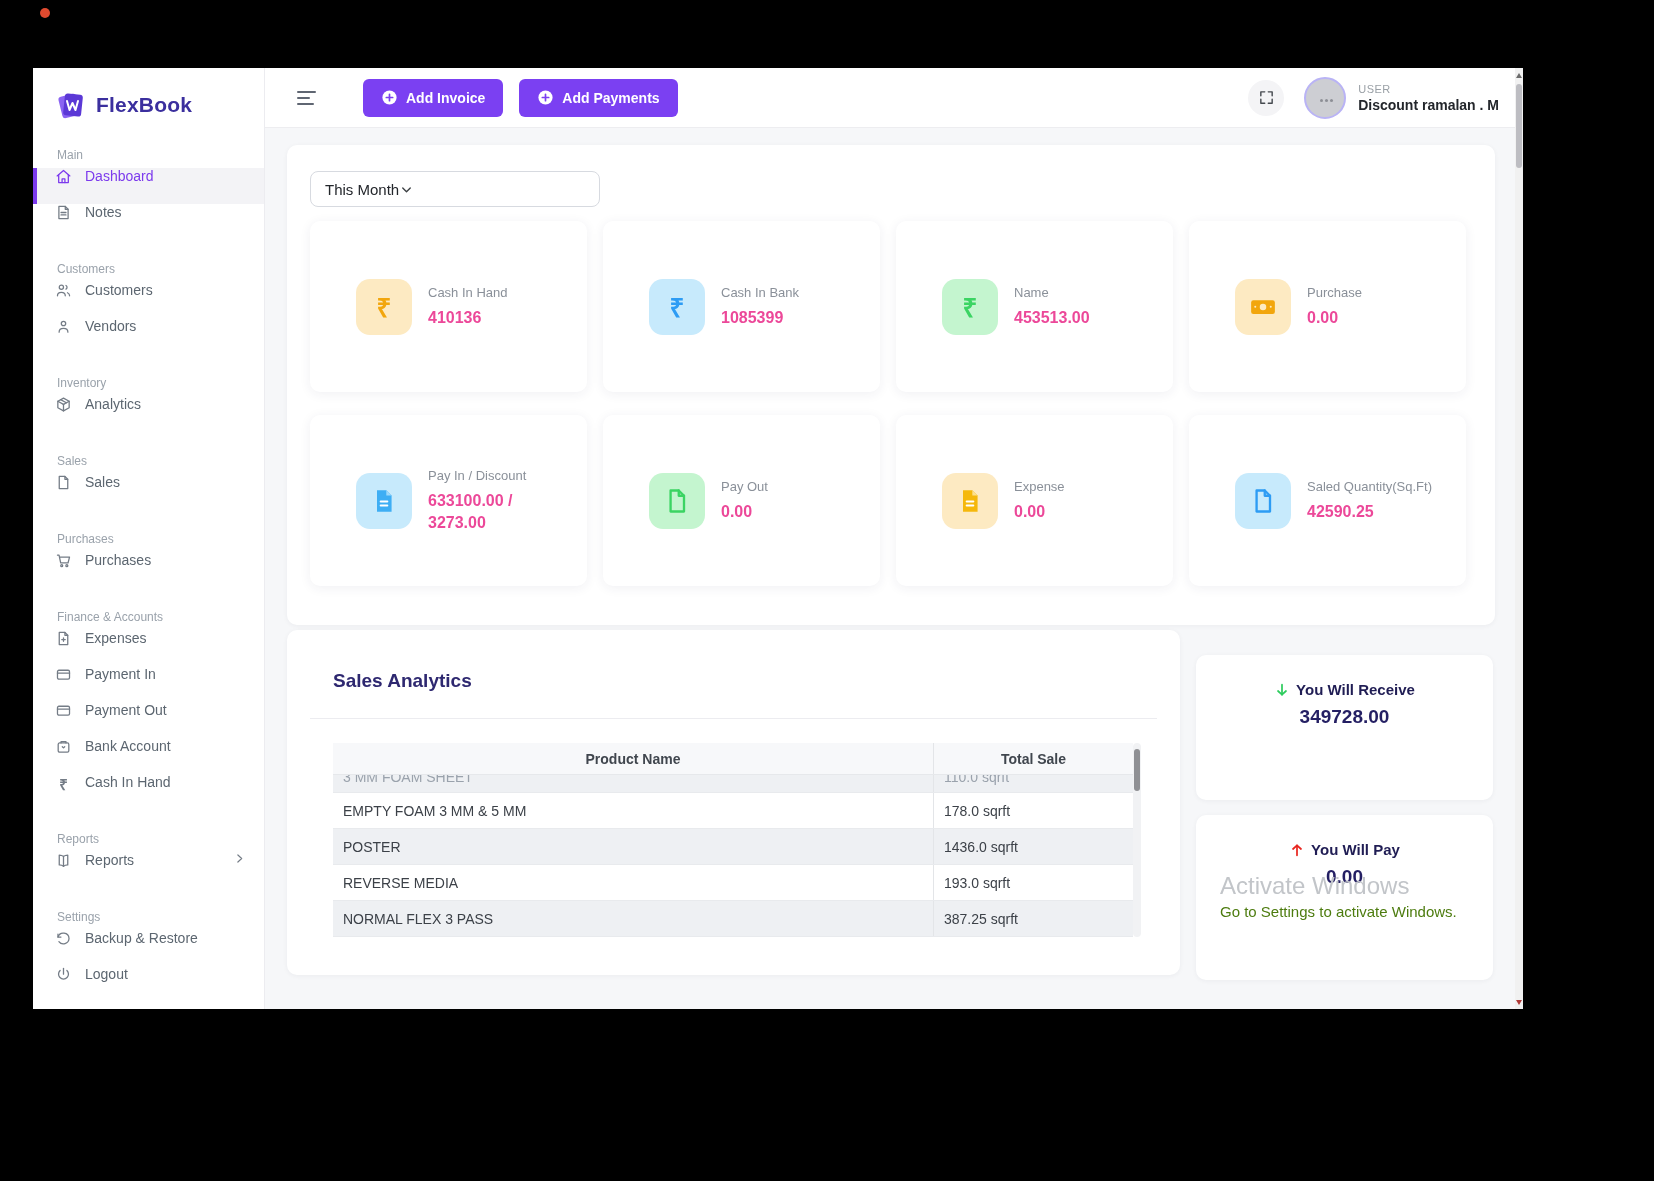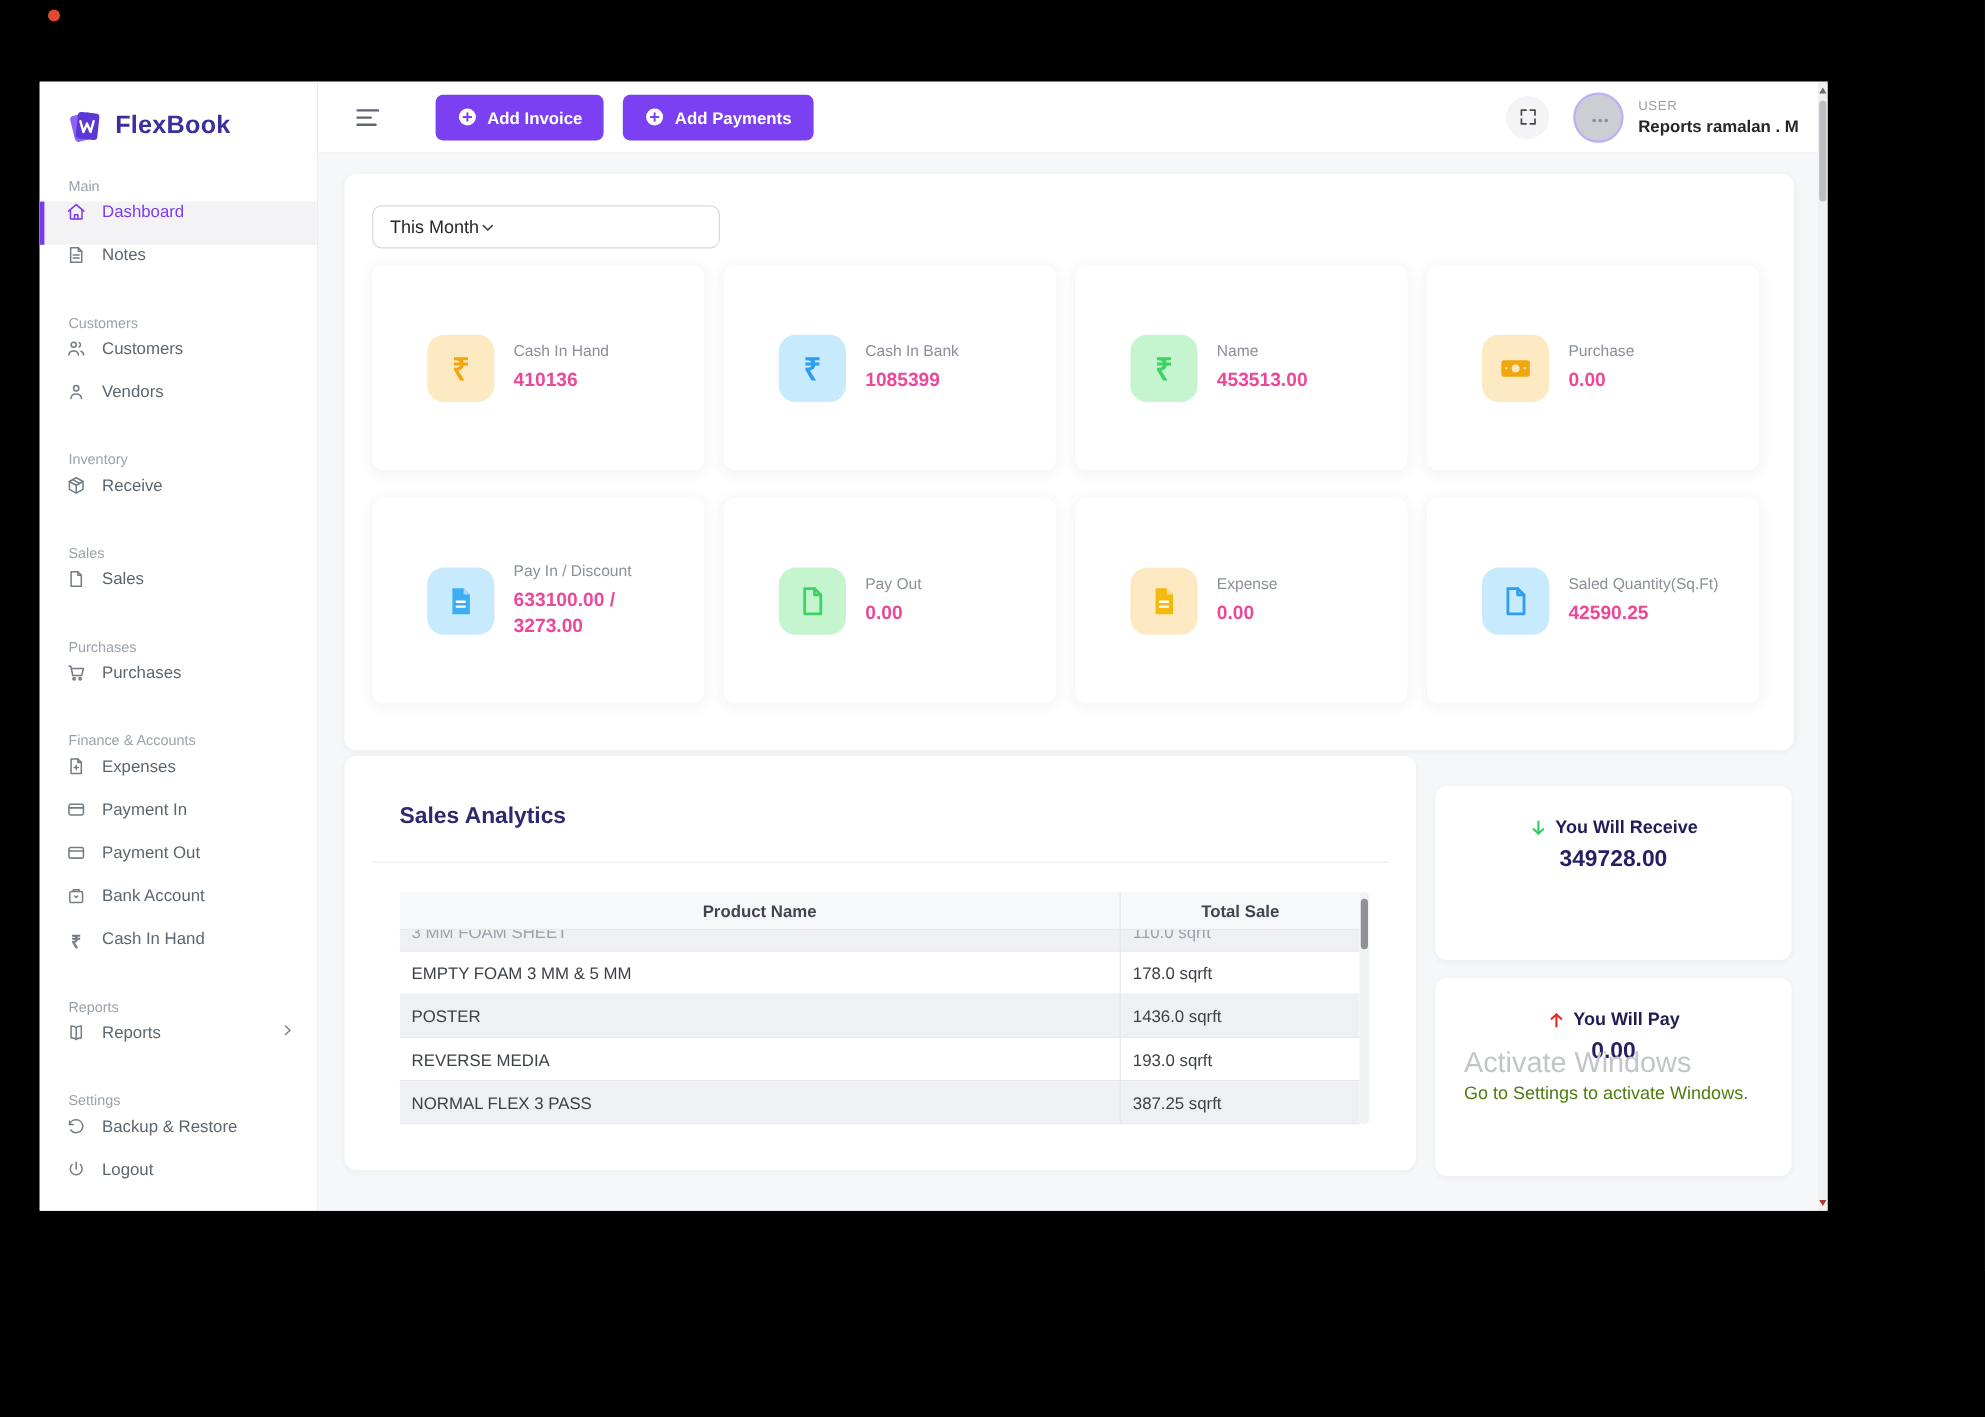--- a/index.html
+++ b/index.html
@@ -187,21 +187,21 @@
     <div class="nav-section-label">Inventory</div>
     <div class="nav-item">
       <span>
           <svg viewBox="0 0 24 24" fill="none" stroke-width="1.8" stroke-linecap="round" stroke-linejoin="round">
             <path d="M12 3l8 4.4v9.2L12 21l-8-4.4V7.4z"></path>
             <path d="M4 7.4l8 4.4 8-4.4"></path>
             <path d="M12 11.8V21"></path>
             <path d="M8 5.2l8 4.4"></path>
           </svg>
         </span>
-      <span>Receive</span>
+      <span>Analytics</span>
     </div>
 
     <div class="nav-section-label">Sales</div>
     <div class="nav-item">
       <span>
           <svg viewBox="0 0 24 24" fill="none" stroke-width="1.8" stroke-linecap="round" stroke-linejoin="round">
             <path d="M6 3.5h8l4 4v13H6z"></path>
             <path d="M14 3.5v4h4"></path>
           </svg>
         </span>
@@ -330,21 +330,21 @@
         <svg width="17" height="17" viewBox="0 0 24 24" fill="none" stroke="#45494f" stroke-width="2" stroke-linecap="round" stroke-linejoin="round">
             <path d="M4 9.5V4h5.5"></path>
             <path d="M14.5 4H20v5.5"></path>
             <path d="M20 14.5V20h-5.5"></path>
             <path d="M9.5 20H4v-5.5"></path>
           </svg>
       </div>
       <div id="avatar"></div>
       <div id="user-block">
         <div id="user-role">USER</div>
-        <div id="user-name">Reports ramalan . M</div>
+        <div id="user-name">Discount ramalan . M</div>
       </div>
     </div>
   </div>
 
   <div id="content">
 
     <div class="panel" id="panel-top">
       <div id="period-select">
         <span>This Month</span>
         <span>

